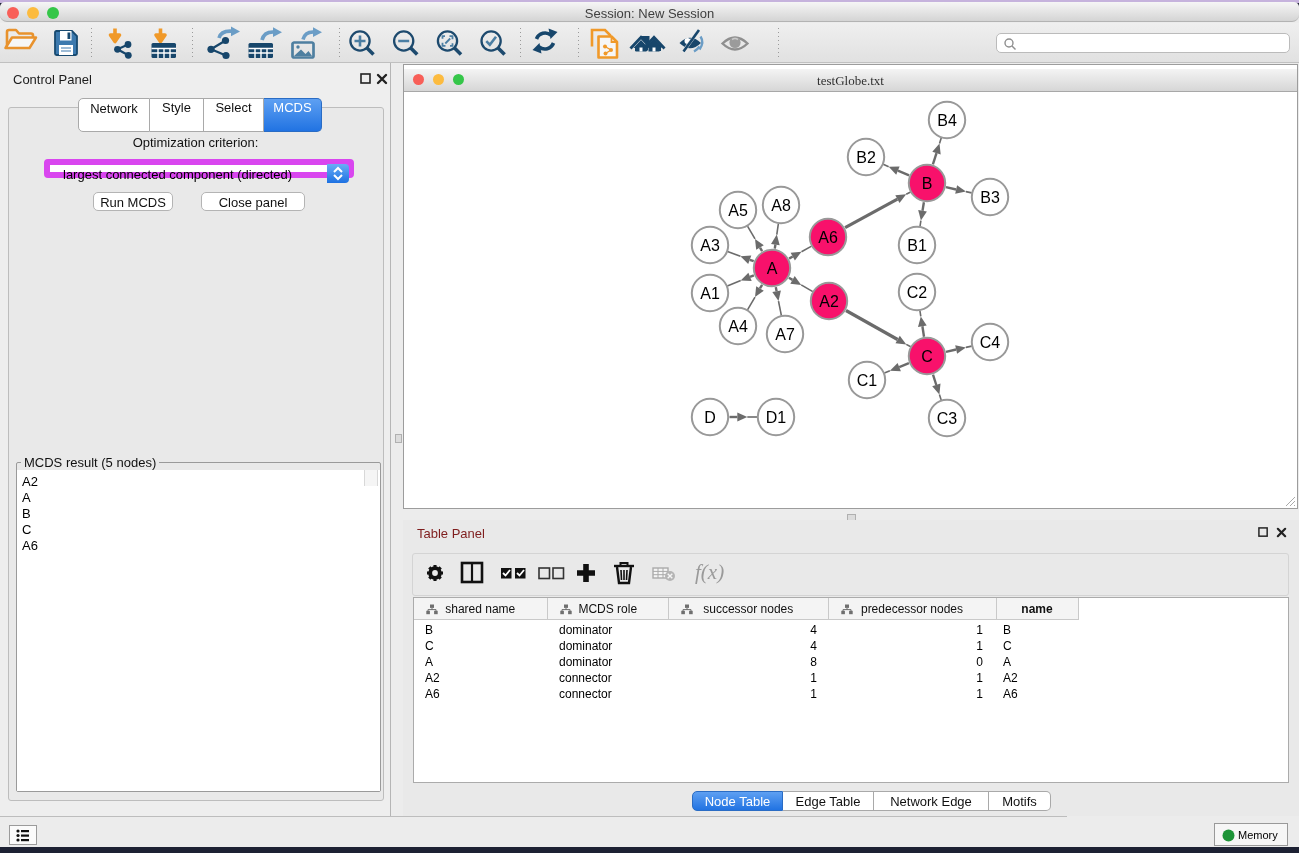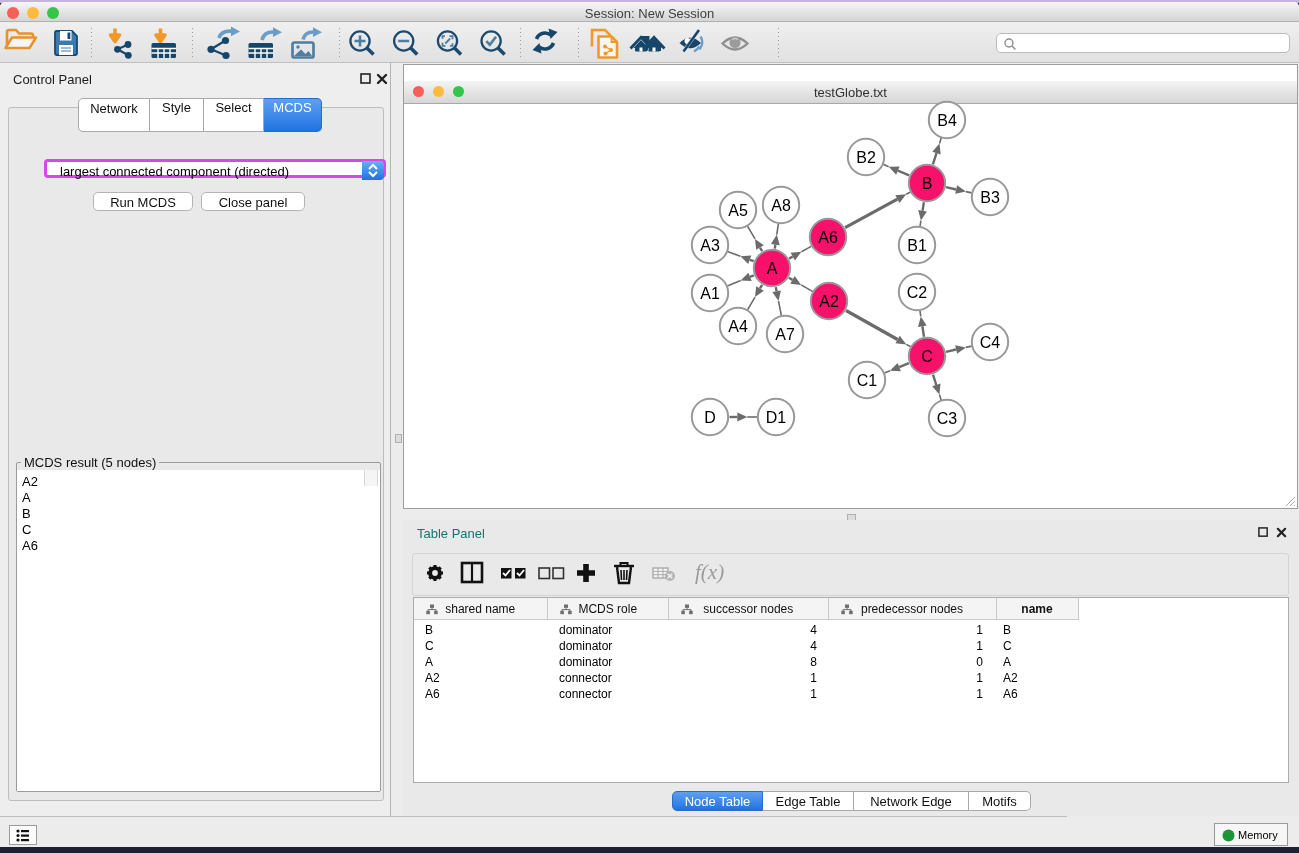--- a/index.html
+++ b/index.html
@@ -2,21 +2,21 @@
 <html><head>
 <meta charset="utf-8">
 <style>
 * { margin:0; padding:0; box-sizing:border-box; }
 html,body { width:1299px; height:853px; overflow:hidden; }
 body { font-family:"Liberation Sans", sans-serif; background:#1d2133; position:relative; }
 .abs { position:absolute; }
 #topstrip { left:0; top:0; width:1299px; height:3px; background:#c6b3dd; }
 #app { left:0; top:2px; width:1299px; height:845px; background:#ececec; border-radius:5px 5px 0 0; overflow:hidden; }
 
-#titlebar { left:0; top:0; width:1299px; height:20px; background:linear-gradient(#f6f6f6,#d4d4d4); border-bottom:1px solid #b3b3b3; }
+#titlebar { left:0; top:0; width:1299px; height:20px; background:linear-gradient(#f6f6f6,#d4d4d4); border-bottom:1px solid #b3b3b3;border-radius:7px; }
 .tl { width:12px; height:12px; border-radius:50%; top:4.5px; }
 #title { width:100%; text-align:center; top:3.5px; font-size:13px; color:#404040; }
 
 #toolbar { left:0; top:21px; width:1299px; height:40px; background:linear-gradient(#efefef,#e1e1e1); border-bottom:1px solid #c0c0c0; }
 .tsep { top:5px; width:1px; height:30px; background-image:linear-gradient(#9a9a9a 33%, rgba(0,0,0,0) 0%); background-size:1px 4px; }
 #searchbox { left:996px; top:10px; width:294px; height:20px; background:#fff; border:1px solid #bbb; border-radius:5px; }
 
 #cpanel { left:0; top:61px; width:391px; height:753px; background:#eeeeee; border-right:1px solid #b5b5b5; }
 #cptitle { left:13px; top:9px; font-size:13px; color:#1c1c1c; }
 #cpbody { left:8px; top:44px; width:376px; height:694px; background:#e9e9e9; border:1px solid #bdbdbd; border-radius:3px; }
@@ -24,35 +24,35 @@
 .tabsel { background:linear-gradient(#5ea0f2,#2173e2); color:#fff; border-color:#2a6cc4; }
 .btn { border:1px solid #b4b4b4; background:#fff; border-radius:5px; font-size:13px; color:#111; text-align:center; }
 
 #mcdsbox { left:16px; top:399px; width:365px; height:330px; border:1px solid #9a9a9a; border-radius:2px; }
 #mcdslabel { left:4px; top:-8px; background:#e9e9e9; padding:0 3px; font-size:13px; color:#111; z-index:5; }
 #mcdslist { left:0px; top:7px; width:363px; height:321px; background:#fff; padding-top:4px; }
 #mcdslist div { padding-left:5px; font-size:13px; height:16px; line-height:16px; color:#000; }
 #mcdsscroll { right:2px; top:0px; width:14px; height:321px; background:#f5f5f5; border-left:1px solid #d8d8d8; border-right:1px solid #d8d8d8; }
 
 #netwin { left:403px; top:62px; width:895px; height:445px; background:#fff; border:1px solid #9c9c9c; }
-#nettitle { left:0; top:16px; width:893px; height:23px; background:linear-gradient(#f4f4f4,#d6d6d6); border-bottom:1px solid #a8a8a8; }
+#nettitle { left:0; top:4px; width:893px; height:23px; background:linear-gradient(#f4f4f4,#d6d6d6); border-bottom:1px solid #a8a8a8;font-family:Liberation Serif, serif; }
 #nettext { width:100%; text-align:center; top:4px; font-size:13px; color:#303030; }
 .ntl { width:11px; height:11px; border-radius:50%; top:4.5px; }
 
 #tpanel { left:403px; top:518px; width:896px; height:296px; background:#e9e9e9; }
-#tptitle { left:14px; top:6px; font-size:13px; color:#0f766e; }
+#tptitle { left:14px; top:6px; font-size:13px; color:#7f1d1d; }
 #tptoolbar { left:9px; top:33px; width:877px; height:43px; background:#e9e9e9; border:1px solid #d4d4d4; border-radius:3px;padding-left:20px; }
 #ttable { left:10px; top:77px; width:876px; height:186px; background:#fff; border:1px solid #ababab; }
 #thead { left:0; top:0; width:665px; height:22px; background:#f4f4f4; border-bottom:1px solid #c9c9c9; }
 .thcell { top:0; height:22px; border-right:1px solid #c9c9c9; font-size:12px; color:#111; text-align:center; line-height:22px; }
 .hicon { position:absolute; left:12px; top:5.5px; }
 .trow { height:16px; font-size:12px; color:#000; }
 .tcell { position:absolute; height:16px; line-height:16px; }
 
-.btab { top:271px; height:20px; background:#fff; border:1px solid #a9a9a9; font-size:13px; text-align:center; line-height:19px; color:#111; }
+.btab { top:271px; height:20px; background:#fff; border:1px solid #a9a9a9; font-size:13px; text-align:center; line-height:19px; color:#111;margin-left:20px; }
 
 #statusbar { left:0; top:814px; width:1067px; height:31px; background:#ececec; border-top:1px solid #bdbdbd; }
 #listbtn { left:9px; top:8px; width:28px; height:20px; background:#fbfbfb; border:1px solid #9b9b9b; }
 #membox { left:1214px; top:6px; width:74px; height:23px; background:#f6f6f6; border:1px solid #999; }
 </style>
 </head>
 <body>
 <div id="topstrip" class="abs"></div>
 <div id="app" class="abs">
 
@@ -199,30 +199,31 @@
         <rect x="1" y="1" width="9" height="9" fill="none" stroke="#222" stroke-width="1.6"></rect>
       </svg>
     <svg class="abs" style="left:376px;top:10px" width="12" height="12" viewBox="0 0 12 12">
         <path d="M2 2 L10 10 M10 2 L2 10" stroke="#222" stroke-width="2.4" stroke-linecap="round"></path>
       </svg>
     <div id="cpbody" class="abs"></div>
     <div class="tab abs" style="left:78px; width:72px; border-radius:5px 0 0 5px;">Network</div>
     <div class="tab abs" style="left:150px;width:54px; border-left:none;line-height:17px;">Style</div>
     <div class="tab abs" style="left:204px;width:60px; border-left:none;line-height:17px;">Select</div>
     <div class="tab tabsel abs" style="left:264px;width:58px; border-left:none; border-radius:0 5px 5px 0;line-height:17px;">MCDS</div>
-    <div class="abs" style="left:44px;top:96px;width:342px;height:19px;background:#fff;border:3px solid #d946ef;border-radius:4px;">
+    <div class="abs" style="left:0;top:72px;width:391px;text-align:center;font-size:13px;color:#111;">Optimization criterion:</div>
+    <div class="abs" style="left:44px;top:96px;width:310px;height:19px;background:#fff;border:6px solid #d946ef;border-radius:4px;">
       <div class="abs" style="left:13px;top:1px;font-size:13px;color:#000;line-height:17px;">largest connected component (directed)</div>
       <div class="abs" style="right:-1px;top:-1px;width:22px;height:19px;background:linear-gradient(#6aaef6,#1d71e2);border-radius:0 4px 4px 0;">
         <svg width="22" height="19" viewBox="0 0 22 19">
             <path d="M7 8 L11 4 L15 8" fill="none" stroke="#fff" stroke-width="2"></path>
             <path d="M7 11 L11 15 L15 11" fill="none" stroke="#fff" stroke-width="2"></path>
           </svg>
       </div>
     </div>
-    <div class="btn abs" style="left:93px; top:129px;width:100px; height:19px;line-height:19px;">Run MCDS</div>
+    <div class="btn abs" style="left:93px; top:129px;width:80px; height:19px;line-height:19px;">Run MCDS</div>
     <div class="btn abs" style="left:201px;top:129px;width:104px;height:19px;line-height:19px;">Close panel</div>
     <div id="mcdsbox" class="abs">
       <div id="mcdslabel" class="abs">MCDS result (5 nodes)</div>
       <div id="mcdslist" class="abs">
         <div>A2</div>
           <div>A</div>
           <div>B</div>
           <div>C</div>
           <div>A6</div>
         <div id="mcdsscroll" class="abs"></div>

